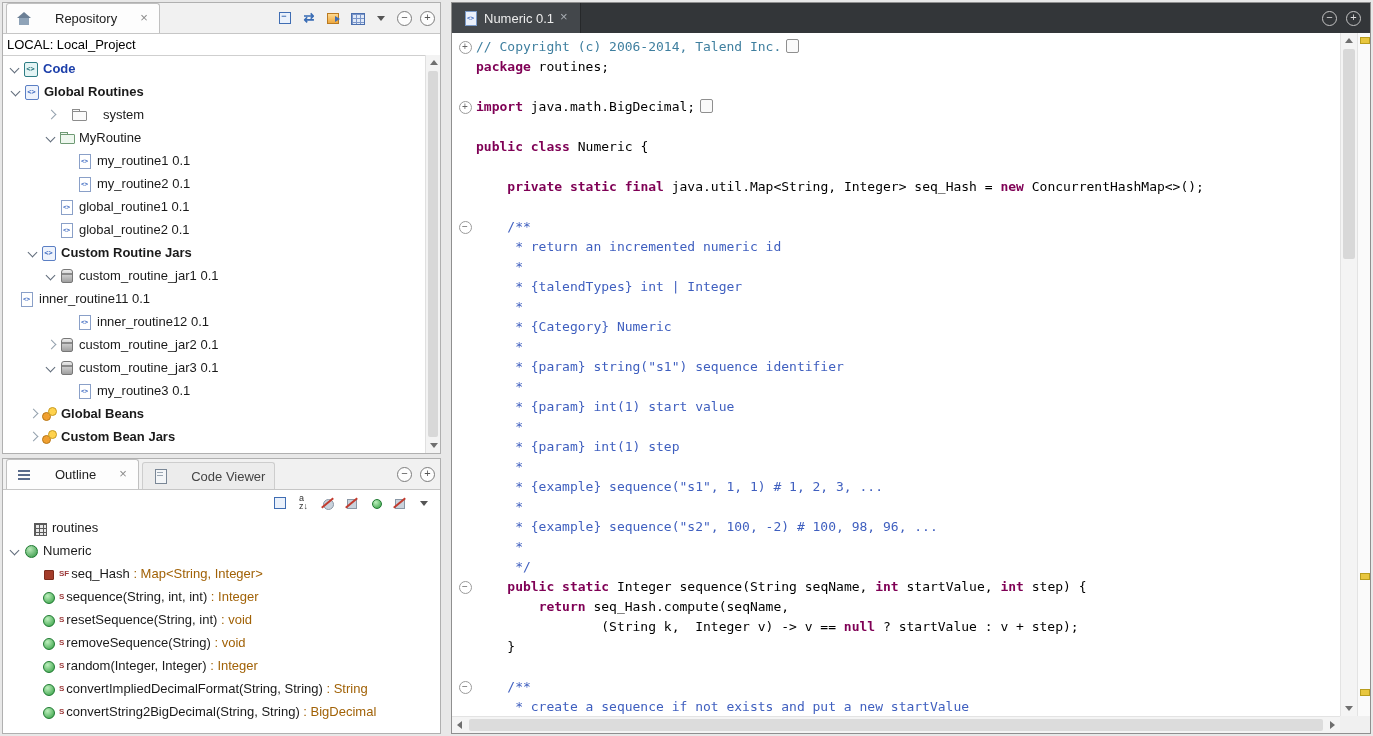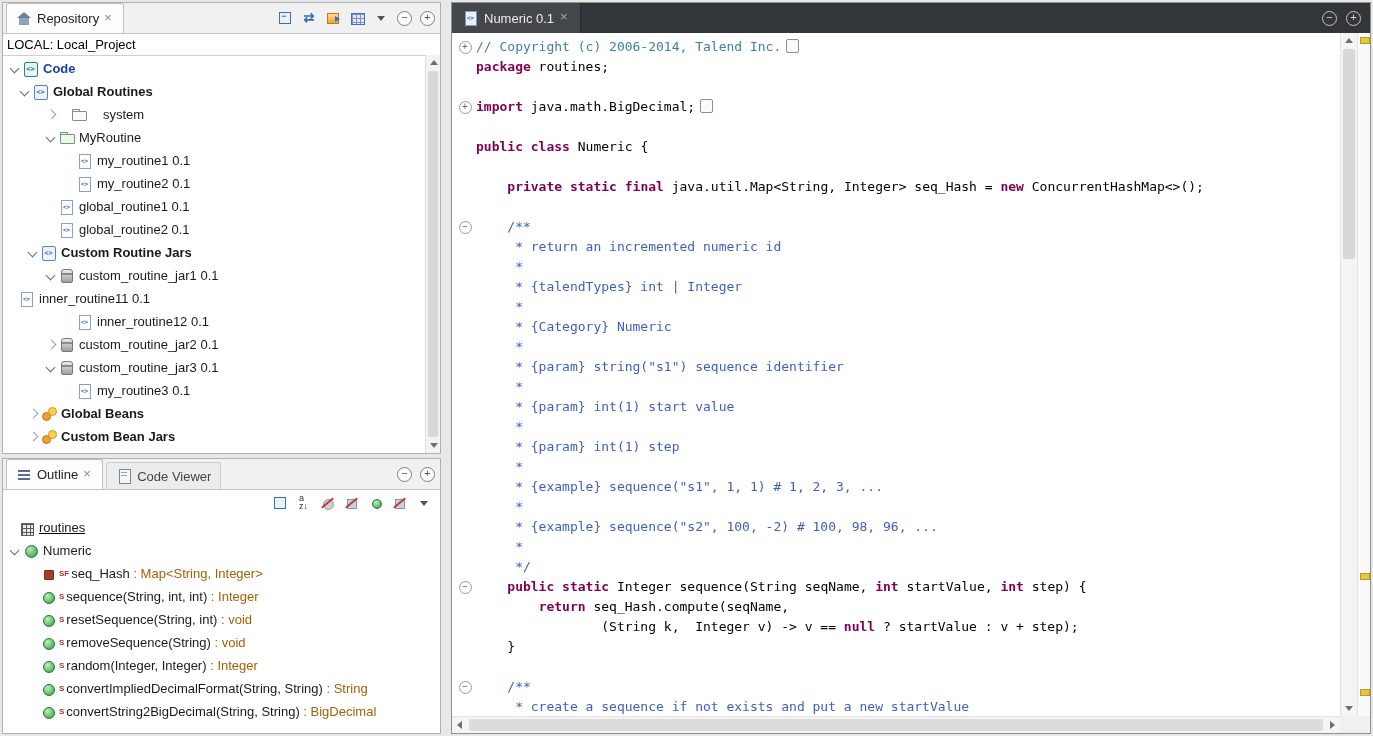--- a/index.html
+++ b/index.html
@@ -5,21 +5,21 @@
   html,body{margin:0;padding:0;background:#e4e4e4;font-family:"Liberation Sans",sans-serif;}
   .app{position:relative;width:1373px;height:736px;background:#e8e8e8;overflow:hidden;}
 
   
   .panel{position:absolute;background:#fff;border:1px solid #b0b0b0;box-sizing:border-box;}
   #repo-panel{left:2px;top:2px;width:439px;height:452px;}
   #outline-panel{left:2px;top:458px;width:439px;height:276px;}
   #editor-panel{left:451px;top:2px;width:920px;height:732px;border-color:#8f8f8f;}
 
   .ptabbar{position:relative;height:30px;background:#f1f1f1;border-bottom:1px solid #c6c6c6;display:flex;align-items:flex-end;}
-  .ptab{display:flex;align-items:center;gap:5px;height:29px;padding:0 9px;background:#fdfdfd;border:1px solid #c0c0c0;border-bottom:none;border-radius:3px 3px 0 0;margin-left:3px;font-size:13px;color:#222;}
+  .ptab{display:flex;align-items:center;gap:23px;height:29px;padding:0 9px;background:#fdfdfd;border:1px solid #c0c0c0;border-bottom:none;border-radius:3px 3px 0 0;margin-left:3px;font-size:13px;color:#222;}
   .ptab.unsel{background:#ececec;color:#444;height:26px;border-color:#cdcdcd;}
   .xicon{width:10px;height:12px;position:relative;display:inline-block;}
   .xicon::before{content:"×";position:absolute;left:0;top:-3px;color:#8a8a8a;font-size:13px;}
   .ptools{position:absolute;right:5px;top:0;height:30px;display:flex;align-items:center;gap:8px;}
 
   .tbico{width:16px;height:16px;display:inline-block;position:relative;cursor:pointer;}
   .colall::before{content:"";position:absolute;left:2px;top:2px;width:10px;height:10px;border:1px solid #3f6db3;background:#eaf1fb;}
   .colall::after{content:"−";position:absolute;left:0;width:14px;top:1px;text-align:center;color:#3f6db3;font-size:9px;font-weight:bold;}
   .sync{color:#3a6db5;font-size:13px;line-height:16px;text-align:center;font-weight:bold;}
   .imp::before{content:"";position:absolute;left:2px;top:3px;width:10px;height:9px;border:1px solid #b97a22;background:linear-gradient(#ffd98f,#eda83f);}
@@ -139,21 +139,21 @@
         <span class="tbico imp"></span>
         <span class="tbico gridic"></span>
         <span class="tbico menu"></span>
         <span class="tbico circ">−</span>
         <span class="tbico circ">+</span>
       </div>
     </div>
     <div class="proj">LOCAL: Local_Project</div>
     <div class="tree" id="repo-tree">
         <div class="trow" style="padding-left: 4px;"><span class="tw open"></span><span class="ticon i-code"></span><span class="tlabel b blue">Code</span></div>
-        <div class="trow" style="padding-left: 14px;"><span class="tw open"></span><span class="ticon i-routines"></span><span class="tlabel b">Global Routines</span></div>
+        <div class="trow" style="padding-left: 5px;"><span class="tw open"></span><span class="ticon i-routines"></span><span class="tlabel b">Global Routines</span></div>
         <div class="trow" style="padding-left: 40px; gap: 12px;"><span class="tw closed"></span><span class="ticon i-folder"></span><span class="tlabel">system</span></div>
         <div class="trow" style="padding-left: 40px;"><span class="tw open"></span><span class="ticon i-folder-open"></span><span class="tlabel">MyRoutine</span></div>
         <div class="trow" style="padding-left: 58px;"><span class="tw leaf"></span><span class="ticon i-routine"></span><span class="tlabel">my_routine1 0.1</span></div>
         <div class="trow" style="padding-left: 58px;"><span class="tw leaf"></span><span class="ticon i-routine"></span><span class="tlabel">my_routine2 0.1</span></div>
         <div class="trow" style="padding-left: 40px;"><span class="tw leaf"></span><span class="ticon i-routine"></span><span class="tlabel">global_routine1 0.1</span></div>
         <div class="trow" style="padding-left: 40px;"><span class="tw leaf"></span><span class="ticon i-routine"></span><span class="tlabel">global_routine2 0.1</span></div>
         <div class="trow" style="padding-left: 22px;"><span class="tw open"></span><span class="ticon i-routines"></span><span class="tlabel b">Custom Routine Jars</span></div>
         <div class="trow" style="padding-left: 40px;"><span class="tw open"></span><span class="ticon i-jar"></span><span class="tlabel">custom_routine_jar1 0.1</span></div>
         <div class="trow" style=""><span class="tw leaf"></span><span class="ticon i-routine"></span><span class="tlabel">inner_routine11 0.1</span></div>
         <div class="trow" style="padding-left: 58px;"><span class="tw leaf"></span><span class="ticon i-routine"></span><span class="tlabel">inner_routine12 0.1</span></div>
@@ -189,21 +189,21 @@
     <div class="otools">
       <span class="tbico o-link"></span>
       <span class="tbico o-sort"></span>
       <span class="tbico o-dot o-slash"></span>
       <span class="tbico o-sq o-slash"></span>
       <span class="tbico o-green"></span>
       <span class="tbico o-sq o-slash"></span>
       <span class="tbico menu"></span>
     </div>
     <div class="tree" id="outline-body" style="top:55px;right:0;">
-        <div class="trow" style="padding-left: 0; text-decoration: underline;"><span class="tw leaf"></span><span class="ticon i-package"></span><span class="tlabel">routines</span></div>
+        <div class="trow" style="padding-left: 13px;"><span class="tw leaf"></span><span class="ticon i-package"></span><span class="tlabel">routines</span></div>
         <div class="trow" style="padding-left: 4px;"><span class="tw open"></span><span class="ticon i-class"></span><span class="tlabel">Numeric</span></div>
         <div class="trow" style="padding-left: 22px;"><span class="tw leaf"></span><span class="ticon i-field"></span><span class="isup">SF</span><span class="tlabel">seq_Hash</span><span class="otype"> : Map&lt;String, Integer&gt;</span></div>
         <div class="trow" style="padding-left: 22px;"><span class="tw leaf"></span><span class="ticon i-method"></span><span class="isup">S</span><span class="tlabel">sequence(String, int, int)</span><span class="otype"> : Integer</span></div>
         <div class="trow" style="padding-left: 22px;"><span class="tw leaf"></span><span class="ticon i-method"></span><span class="isup">S</span><span class="tlabel">resetSequence(String, int)</span><span class="otype"> : void</span></div>
         <div class="trow" style="padding-left: 22px;"><span class="tw leaf"></span><span class="ticon i-method"></span><span class="isup">S</span><span class="tlabel">removeSequence(String)</span><span class="otype"> : void</span></div>
         <div class="trow" style="padding-left: 22px;"><span class="tw leaf"></span><span class="ticon i-method"></span><span class="isup">S</span><span class="tlabel">random(Integer, Integer)</span><span class="otype"> : Integer</span></div>
         <div class="trow" style="padding-left: 22px;"><span class="tw leaf"></span><span class="ticon i-method"></span><span class="isup">S</span><span class="tlabel">convertImpliedDecimalFormat(String, String)</span><span class="otype"> : String</span></div>
         <div class="trow" style="padding-left: 22px;"><span class="tw leaf"></span><span class="ticon i-method"></span><span class="isup">S</span><span class="tlabel">convertString2BigDecimal(String, String)</span><span class="otype"> : BigDecimal</span></div>
       </div>
   </section>

